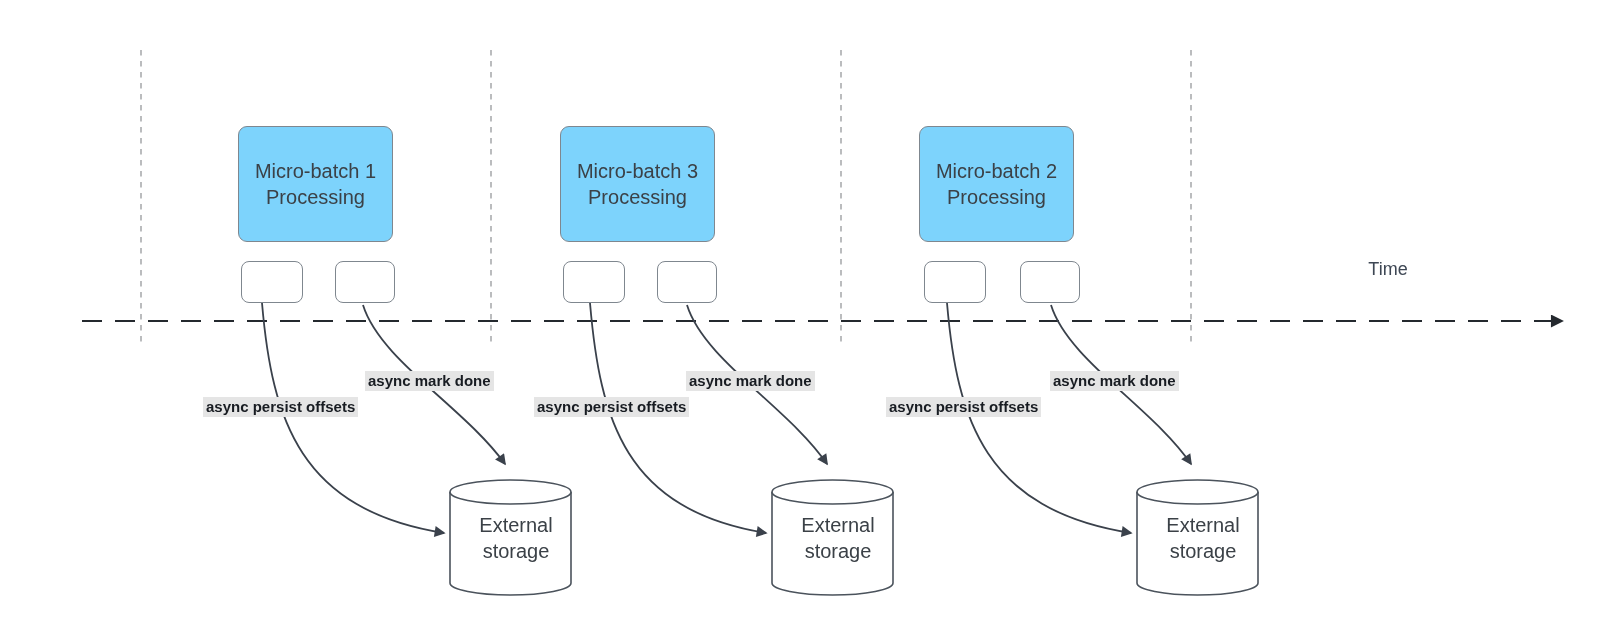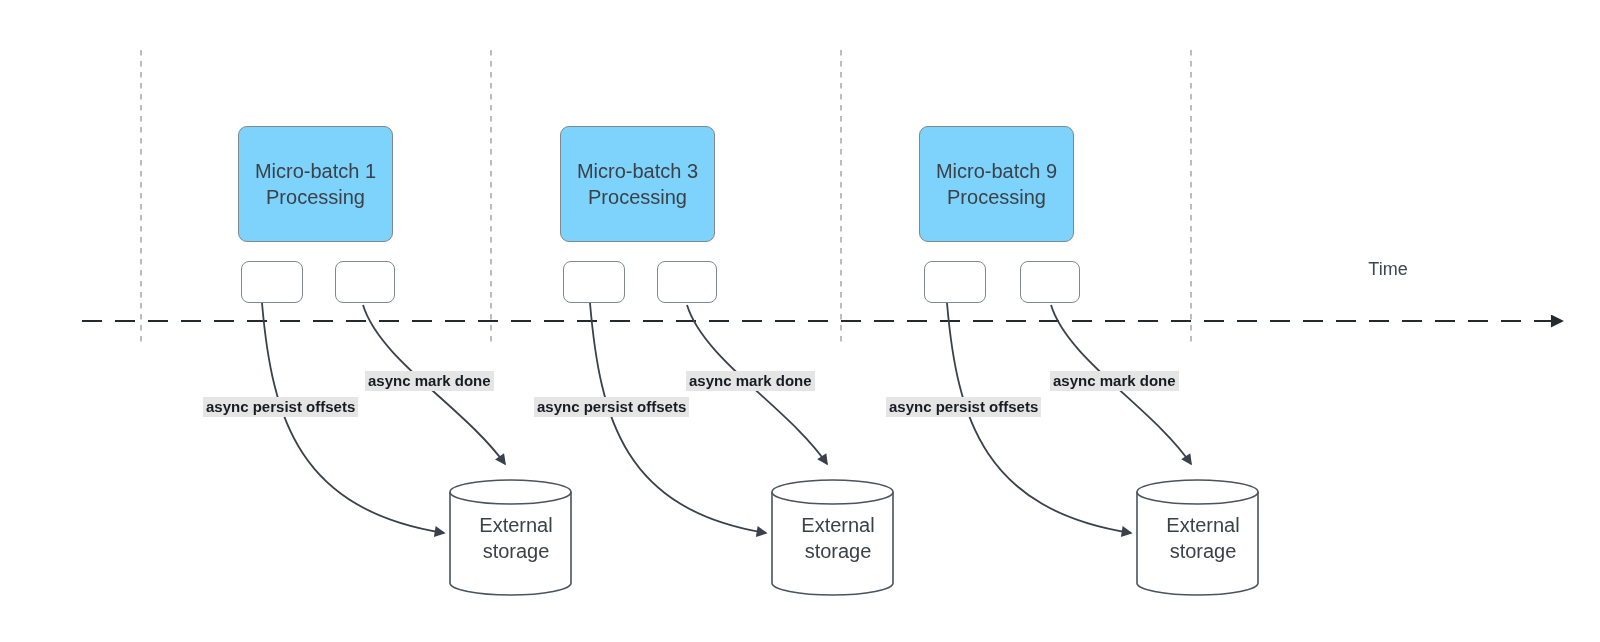--- a/index.html
+++ b/index.html
@@ -106,21 +106,21 @@
     <div class="conn-label mark" style="left:126px">async mark done</div>
     <div class="storage-label" style="left:212px">
       <div>External</div>
       <div>storage</div>
     </div>
   </div>
 
   <div class="group" style="left:919px">
     <div class="bigbox">
       <div class="boxlabel">
-        <div>Micro-batch 9</div>
+        <div>Micro-batch 2</div>
         <div>Processing</div>
       </div>
     </div>
     <div class="smallbox a" style="left:5px"></div>
     <div class="smallbox b" style="left:101px"></div>
     <div class="conn-label persist" style="left:-33px">async persist offsets</div>
     <div class="conn-label mark" style="left:131px">async mark done</div>
     <div class="storage-label" style="left:218px">
       <div>External</div>
       <div>storage</div>

